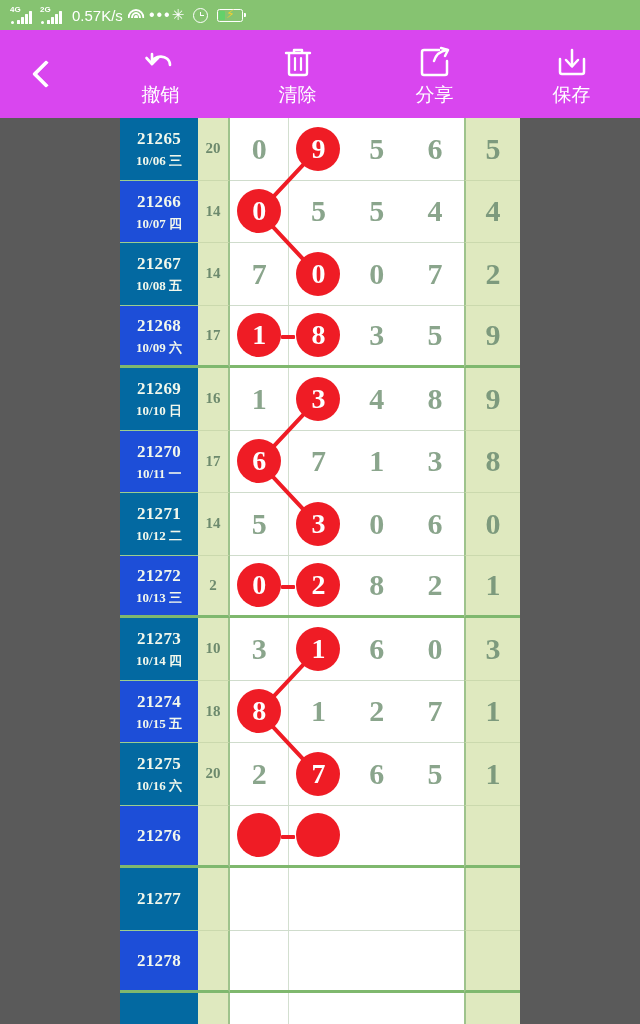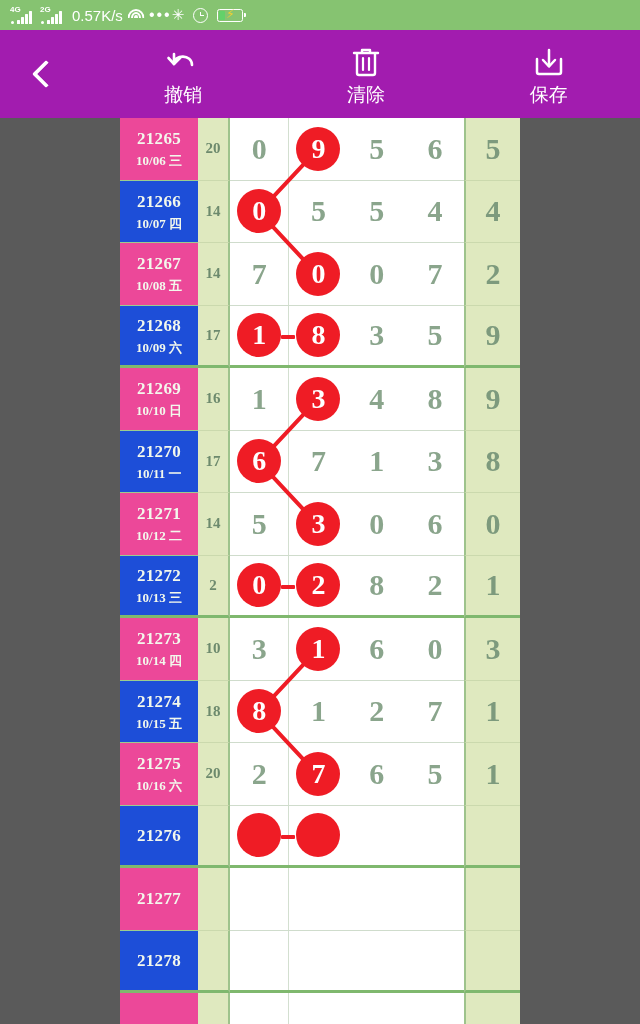--- a/index.html
+++ b/index.html
@@ -43,42 +43,42 @@
   .alarm:before{content:""; position:absolute; left:5.5px; top:3px; width:1.4px; height:4.5px; background:#fff;}
   .alarm:after{content:""; position:absolute; left:5.5px; top:6.5px; width:4px; height:1.4px; background:#fff;}
   .batt{ width:26px; height:13px; border:1.6px solid #fff; border-radius:2.5px; position:relative; display:inline-block;}
   .batt:after{content:""; position:absolute; right:-4px; top:3.5px; width:2.5px; height:4px; background:#fff; border-radius:0 1px 1px 0;}
   .batt .fill{ position:absolute; left:1px; top:1px; bottom:1px; width:6px; background:#63d16a; border-radius:1px;}
   .batt .bolt{ position:absolute; left:8px; top:-2px; font-size:12px; color:#f5d030; line-height:13px;}
 
   
   #toolbar{
     position:absolute; top:30px; left:0; width:640px; height:88px;
-    background:#a21caf; color:#fff;
+    background:#d946ef; color:#fff;
     display:flex; align-items:center;
   }
   #back{ width:92px; height:88px; display:flex; align-items:center; justify-content:center; }
   .chev{ width:20px; height:20px; border-left:4px solid #fff; border-bottom:4px solid #fff;
          transform:rotate(45deg); border-radius:2px; }
   .tools{ flex:1; display:flex; }
   .tool{ flex:1; height:88px; display:flex; flex-direction:column; align-items:center; justify-content:center; gap:4px;}
   .tool .ic{ height:38px; display:flex; align-items:center; justify-content:center;}
   .tool .lb{ font-size:19px; line-height:20px; }
   svg{ display:block; }
 
   
   #table{
     position:absolute; left:120px; top:118px; width:400px; height:906px;
     overflow:hidden;
   }
   .row{
     position:relative; height:62.5px; width:400px; display:flex;
   }
   .c-issue{
-    width:78px; flex:0 0 78px; background:#ec4899;
+    width:78px; flex:0 0 78px; background:#0369a1;
     display:flex; flex-direction:column; align-items:center; justify-content:center;
     color:#f3f8ec; line-height:1.25;
     border-bottom:1px solid #9ccd8e;
     font-family:"Liberation Serif","DejaVu Serif",serif;
   }
   .row.alt .c-issue{ background:#1d4ed8; }
   .c-issue .num{ font-size:17px; font-weight:bold; letter-spacing:.3px;}
   .c-issue .dat{ font-size:13px; font-weight:bold; margin-top:4px;}
   .c-sum{
     width:32px; flex:0 0 32px; background:#dfe9bf;
@@ -186,20 +186,30 @@
         <svg width="30" height="34" viewBox="0 0 30 34">
           <path d="M3 8 H27" stroke="#fff" stroke-width="2.4" stroke-linecap="round"></path>
           <path d="M11 8 V5 H19 V8" fill="none" stroke="#fff" stroke-width="2.4" stroke-linejoin="round"></path>
           <path d="M6 8 V28 A2 2 0 0 0 8 30 H22 A2 2 0 0 0 24 28 V8" fill="none" stroke="#fff" stroke-width="2.4" stroke-linejoin="round"></path>
           <path d="M12 13 V25 M18 13 V25" stroke="#fff" stroke-width="2.2" stroke-linecap="round"></path>
         </svg>
       </span>
       <span class="lb">清除</span>
     </div>
 
+    <div class="tool">
+      <span class="ic">
+        <svg width="32" height="34" viewBox="0 0 32 34">
+          <path d="M20 5 H5 A2 2 0 0 0 3 7 V28 A2 2 0 0 0 5 30 H26 A2 2 0 0 0 28 28 V16" fill="none" stroke="#fff" stroke-width="2.5" stroke-linejoin="round" stroke-linecap="round"></path>
+          <path d="M15 16 C17 9 22 6 28 5" fill="none" stroke="#fff" stroke-width="2.5" stroke-linecap="round"></path>
+          <path d="M22 3 L29 5 L26 11" fill="none" stroke="#fff" stroke-width="2.5" stroke-linecap="round" stroke-linejoin="round"></path>
+        </svg>
+      </span>
+      <span class="lb">分享</span>
+    </div>
 
     <div class="tool">
       <span class="ic">
         <svg width="34" height="34" viewBox="0 0 34 34">
           <path d="M5 14 V27 A2 2 0 0 0 7 29 H27 A2 2 0 0 0 29 27 V14" fill="none" stroke="#fff" stroke-width="2.5" stroke-linejoin="round" stroke-linecap="round"></path>
           <path d="M17 5 V21" stroke="#fff" stroke-width="2.5" stroke-linecap="round"></path>
           <path d="M11 15 L17 21.5 L23 15" fill="none" stroke="#fff" stroke-width="2.5" stroke-linecap="round" stroke-linejoin="round"></path>
         </svg>
       </span>
       <span class="lb">保存</span>

